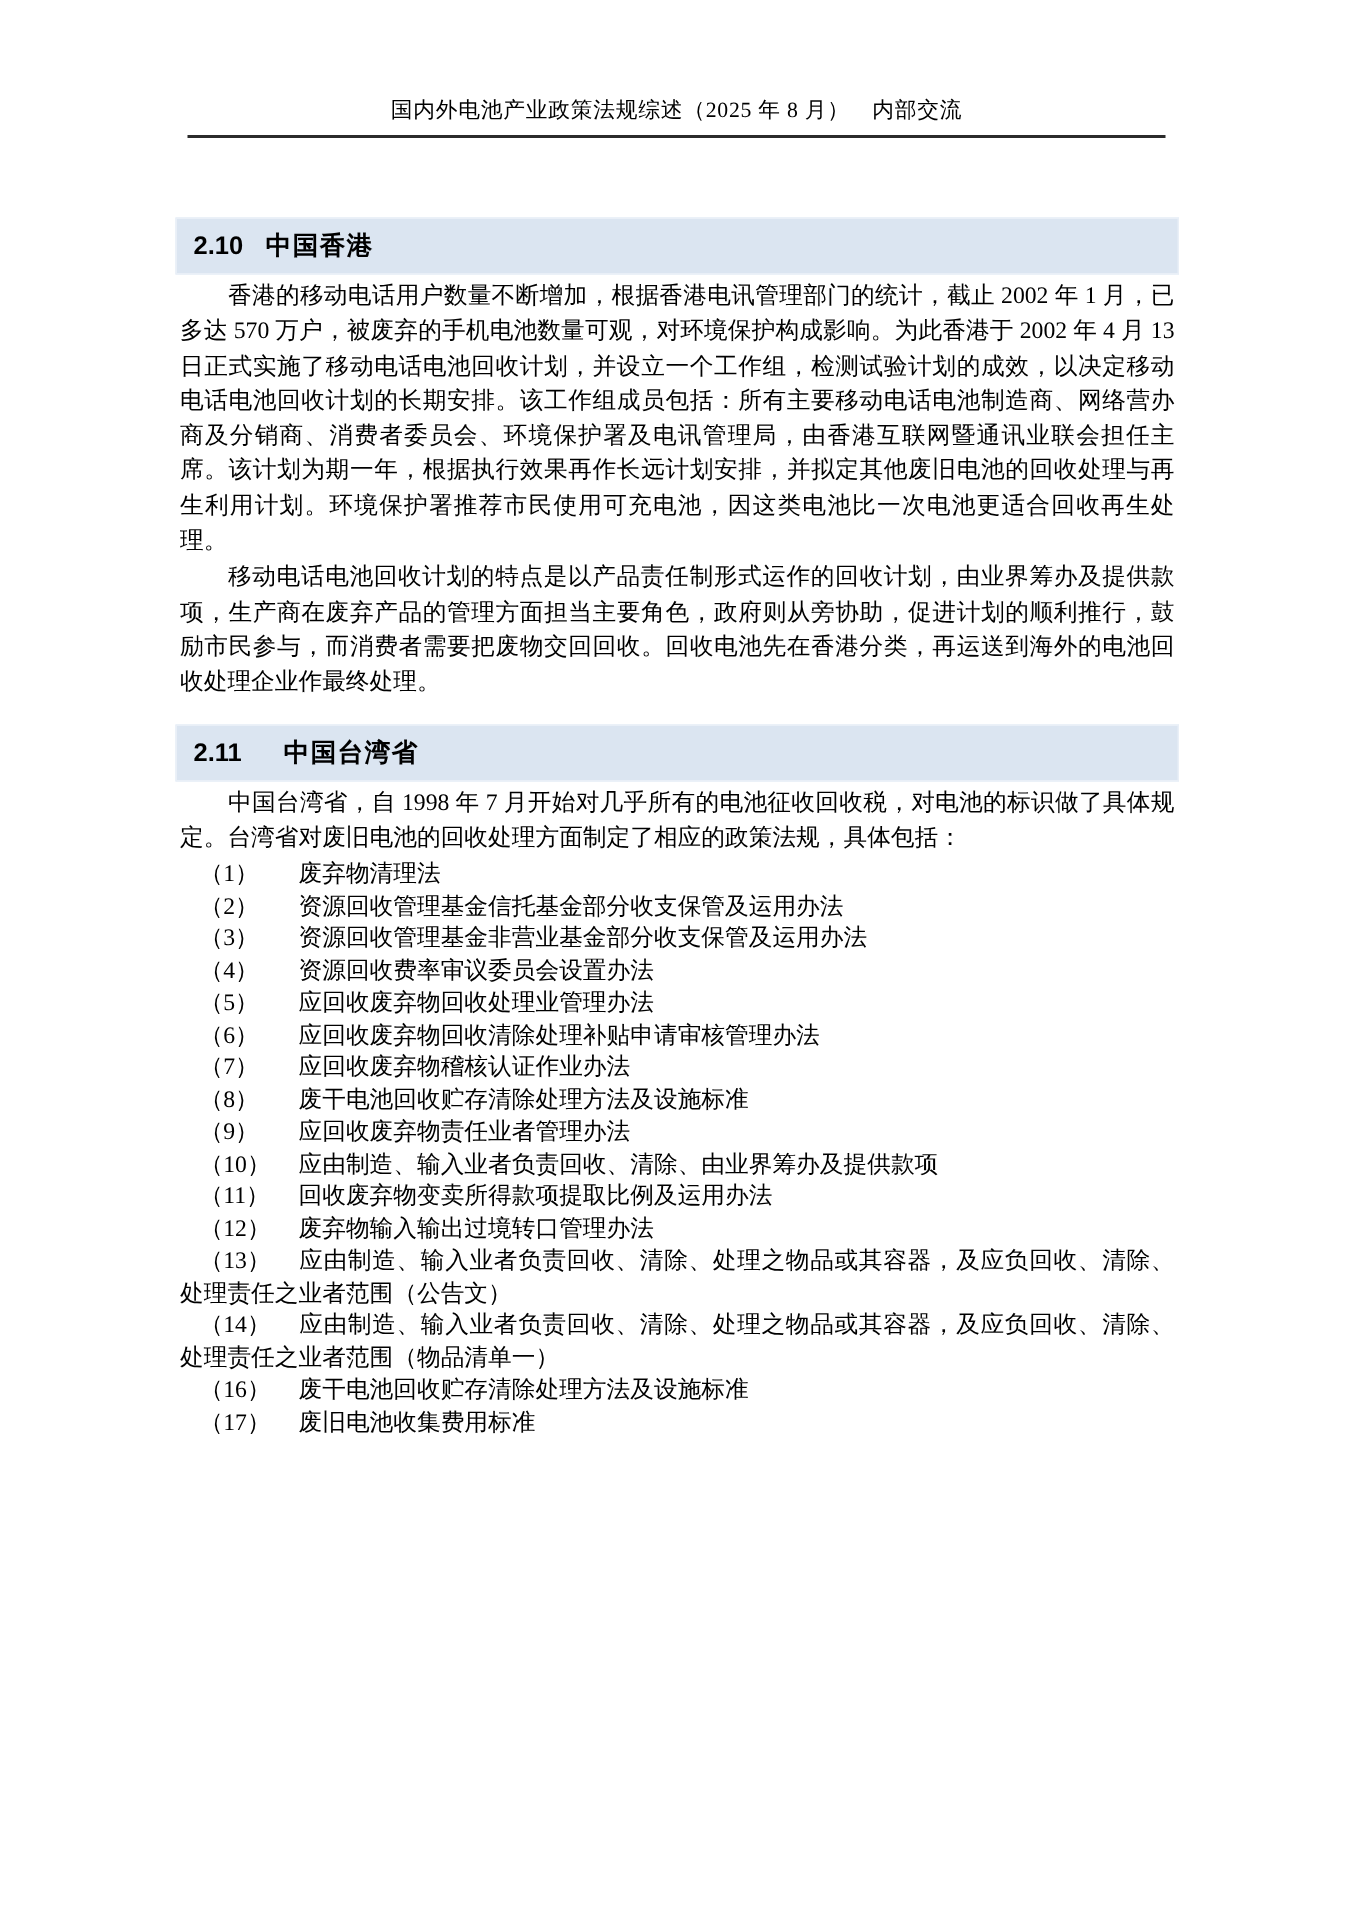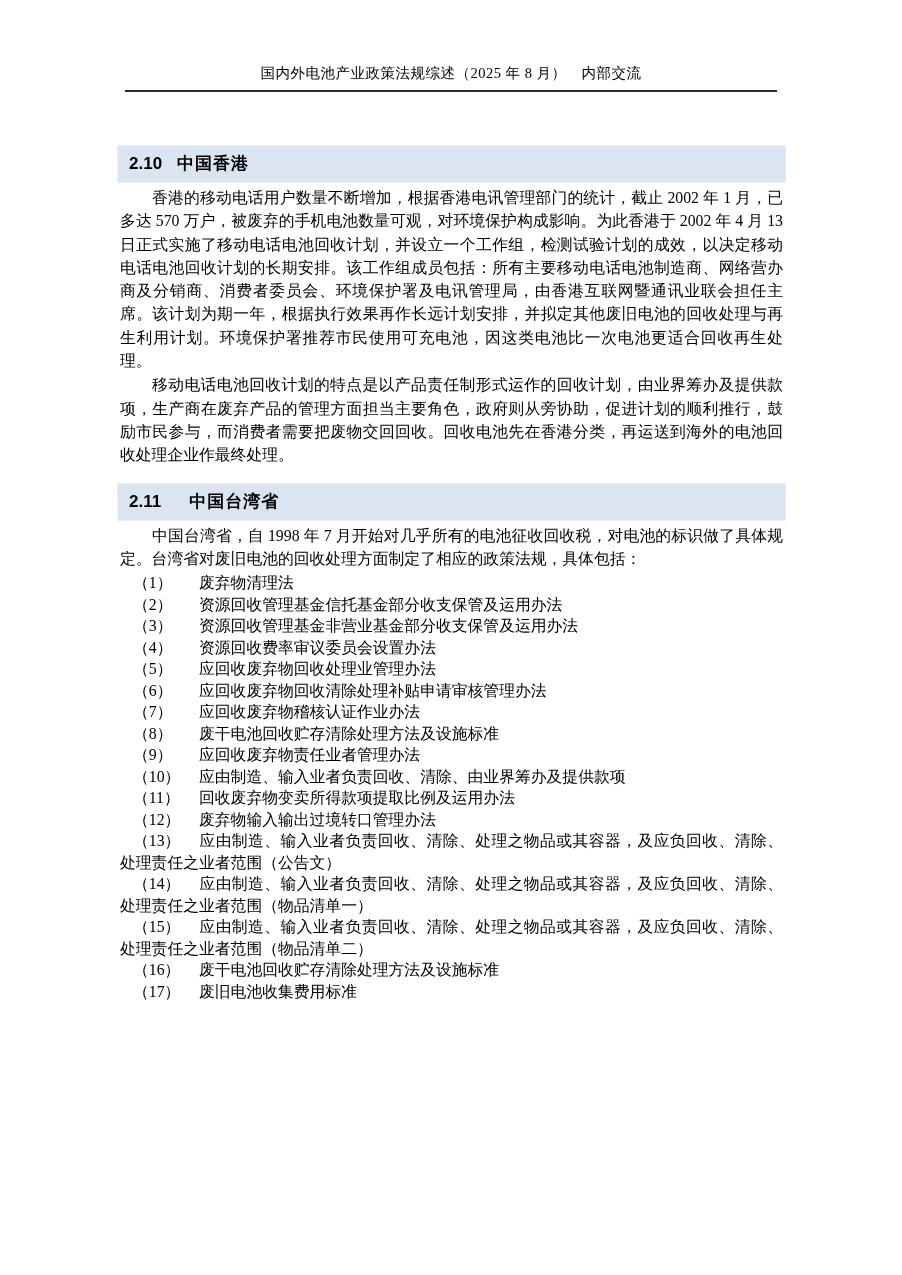--- a/index.html
+++ b/index.html
@@ -116,21 +116,20 @@
       <div class="list-item"><span class="item-num">（5）</span><span>应回收废弃物回收处理业管理办法</span></div>
       <div class="list-item"><span class="item-num">（6）</span><span>应回收废弃物回收清除处理补贴申请审核管理办法</span></div>
       <div class="list-item"><span class="item-num">（7）</span><span>应回收废弃物稽核认证作业办法</span></div>
       <div class="list-item"><span class="item-num">（8）</span><span>废干电池回收贮存清除处理方法及设施标准</span></div>
       <div class="list-item"><span class="item-num">（9）</span><span>应回收废弃物责任业者管理办法</span></div>
       <div class="list-item"><span class="item-num">（10）</span><span>应由制造、输入业者负责回收、清除、由业界筹办及提供款项</span></div>
       <div class="list-item"><span class="item-num">（11）</span><span>回收废弃物变卖所得款项提取比例及运用办法</span></div>
       <div class="list-item"><span class="item-num">（12）</span><span>废弃物输入输出过境转口管理办法</span></div>
       <div class="list-item"><span class="item-num">（13）</span><span>应由制造、输入业者负责回收、清除、处理之物品或其容器，及应负回收、清除、处理责任之业者范围（公告文）</span></div>
       <div class="list-item"><span class="item-num">（14）</span><span>应由制造、输入业者负责回收、清除、处理之物品或其容器，及应负回收、清除、处理责任之业者范围（物品清单一）</span></div>
-      <div class="list-item"><span class="item-num">（15）</span><span>应由制造、输入业者负责回收、清除、处理之物品或其容器，及应负回收、清除、处理责任之业者范围（物品清单二）</span></div>
       <div class="list-item"><span class="item-num">（16）</span><span>废干电池回收贮存清除处理方法及设施标准</span></div>
       <div class="list-item"><span class="item-num">（17）</span><span>废旧电池收集费用标准</span></div>
     </div>
 
   </div>
 
   <div class="page-number">
     <span>58</span>
   </div>
 

